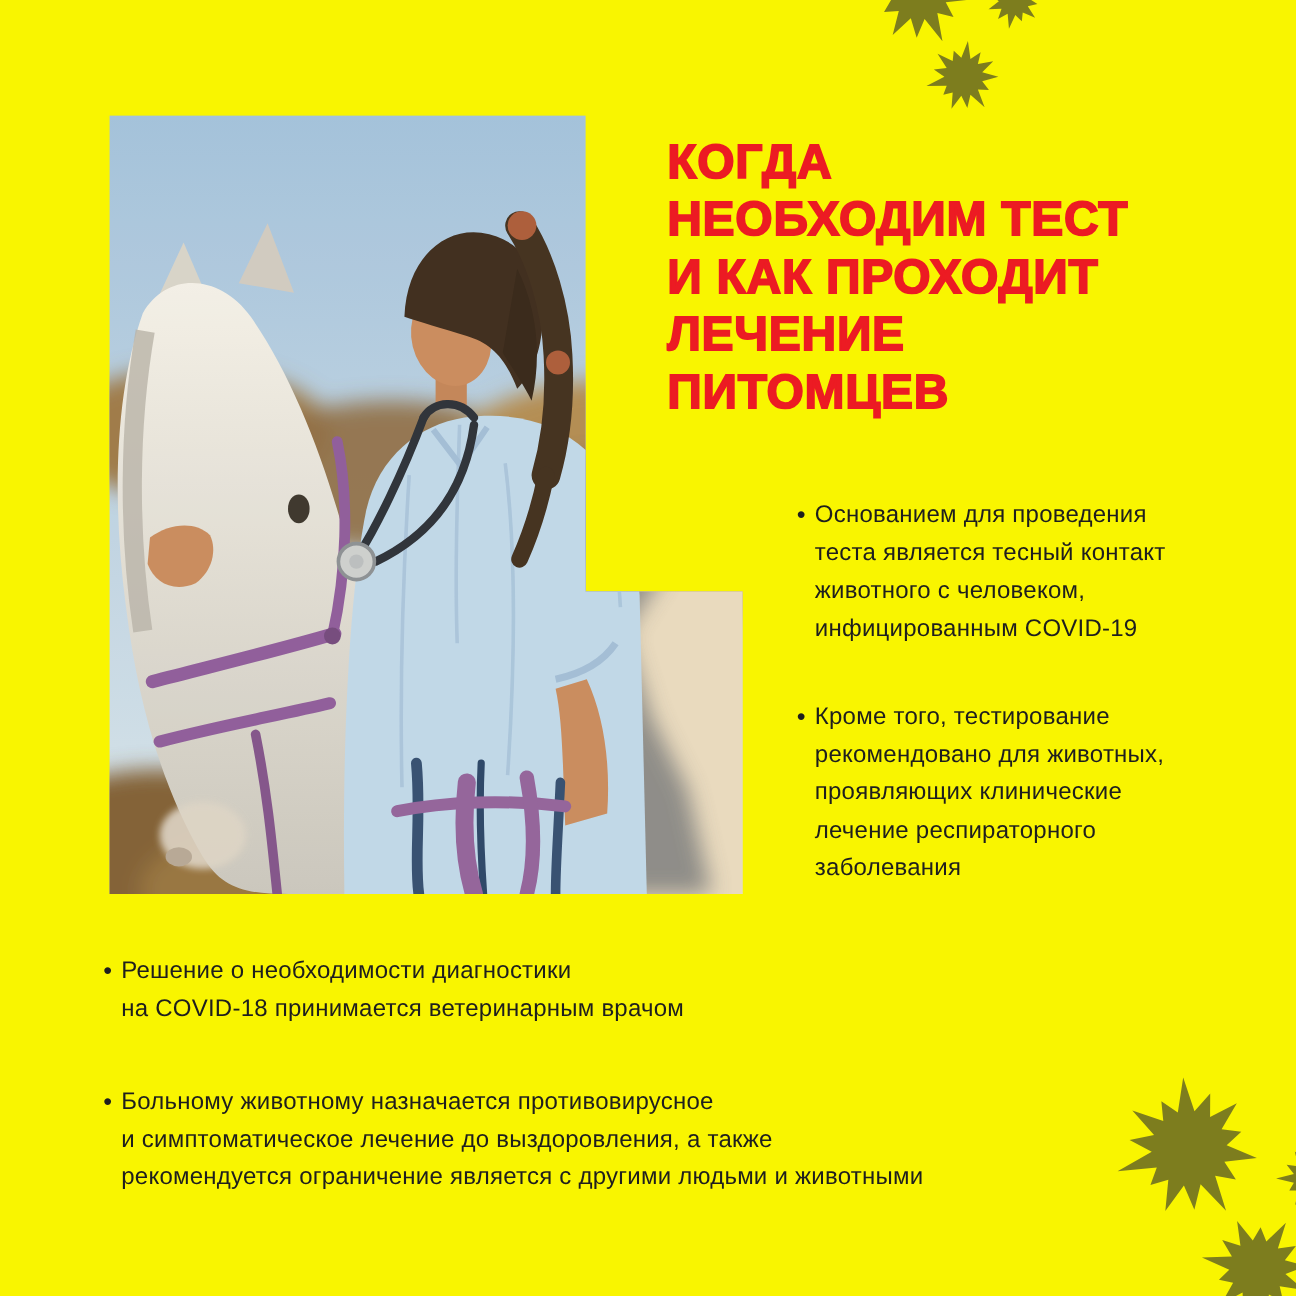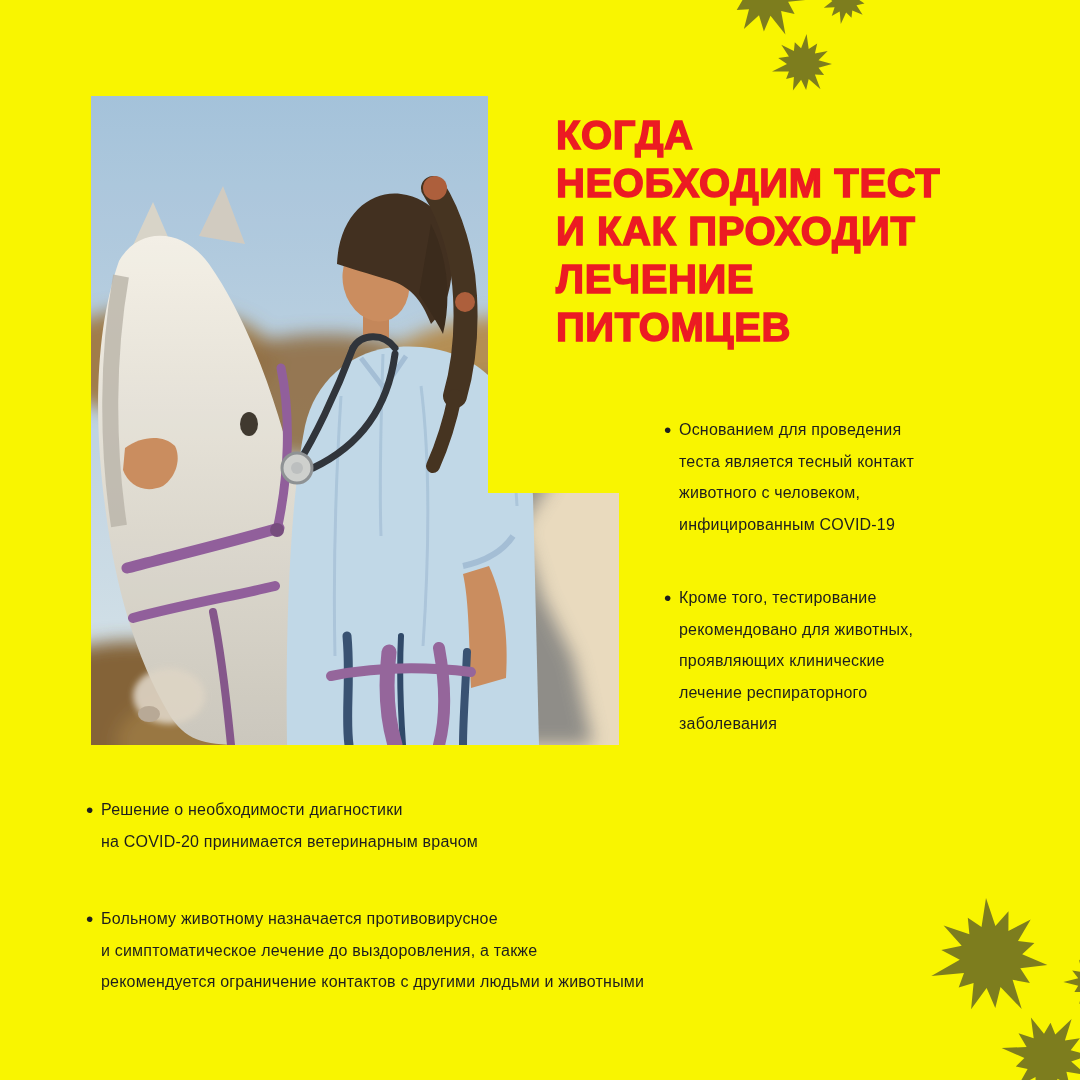--- a/index.html
+++ b/index.html
@@ -20,21 +20,21 @@
   .right-bullets{left:664px;top:414px;width:380px;}
   .bottom-bullets{left:86px;top:794px;width:930px;}
   .bullet{display:flex;align-items:flex-start;}
   .right-bullets .bullet + .bullet{margin-top:42px;}
   .bottom-bullets .bullet + .bullet{margin-top:46px;}
   .bullet-marker{
     flex:none;width:15px;font-size:21px;line-height:32px;
     color:var(--ink,#1E1E1E);
   }
   .bullet-text{
-    flex:1;font-size:16px;line-height:31.5px;letter-spacing:.2px;
+    flex:1;font-size:20px;line-height:31.5px;letter-spacing:.2px;
     white-space:pre-line;
   }
   .photo{
     position:absolute;left:91px;top:96px;width:528px;height:649px;
     clip-path:polygon(0 0,397px 0,397px 397px,528px 397px,528px 649px,0 649px);
   }
   .photo svg{display:block;width:528px;height:649px;}
   .decor{position:absolute;left:0;top:0;width:1080px;height:1080px;pointer-events:none;}
 </style>
 </head>
@@ -175,27 +175,27 @@
 проявляющих клинические
 лечение респираторного
 заболевания</span>
     </div>
   </div>
 
   <div class="bullets bottom-bullets">
     <div class="bullet">
       <span class="bullet-marker">•</span>
       <span class="bullet-text">Решение о необходимости диагностики
-на COVID-20 принимается ветеринарным врачом</span>
+на COVID-18 принимается ветеринарным врачом</span>
     </div>
     <div class="bullet">
       <span class="bullet-marker">•</span>
       <span class="bullet-text">Больному животному назначается противовирусное
 и симптоматическое лечение до выздоровления, а также
-рекомендуется ограничение контактов с другими людьми и животными</span>
+рекомендуется ограничение является с другими людьми и животными</span>
     </div>
   </div>
 
   <svg class="decor" viewBox="0 0 1080 1080">
     <g fill="#7D7D1E">
       <polygon class="star" points="809.3,-0.4 788.1,1.8 794.6,14.1 781.1,10.9 785.4,34.4 770.5,15.8 763.9,31.5 759.0,15.2 743.9,29.1 749.0,9.2 736.7,10.0 742.9,-0.6 717.7,-4.8 742.2,-12.2 730.6,-23.7 746.9,-22.8 738.6,-42.5 755.9,-30.0 759.4,-42.6 767.3,-32.2 779.3,-51.8 778.4,-28.8 792.6,-34.9 786.6,-20.7 806.2,-20.8 790.1,-9.6"></polygon>
       <polygon class="star" points="862.6,14.8 852.3,10.4 851.5,17.7 846.1,12.6 840.8,24.0 839.7,11.5 831.7,15.9 834.6,7.3 823.8,7.7 832.4,1.1 827.3,-3.1 833.5,-5.3 825.6,-16.3 837.7,-10.4 838.1,-19.0 843.9,-12.6 849.0,-22.7 850.3,-11.5 856.8,-14.1 855.4,-7.3 867.5,-8.2 857.6,-1.1 864.5,3.4 856.5,5.3"></polygon>
       <polygon class="star" points="832.0,64.0 818.5,67.8 824.1,75.1 814.9,74.6 820.5,89.3 808.7,78.9 806.1,89.9 801.1,79.8 792.9,90.6 793.9,77.1 786.1,79.0 788.9,71.4 772.0,71.6 787.0,64.0 778.2,57.9 788.9,56.6 781.3,44.8 793.9,50.9 794.8,42.3 801.1,48.2 806.6,34.1 808.7,49.1 817.2,43.5 814.9,53.4 827.7,51.1 818.5,60.2"></polygon>
       <polygon class="star" points="1047.4,964.9 1020.3,968.2 1029.9,982.9 1012.6,979.8 1021.7,1009.0 1000.5,986.9 995.3,1008.1 986.6,988.0 971.1,1009.2 973.6,983.1 958.7,987.6 964.0,972.9 931.3,976.1 959.8,959.7 941.3,950.0 961.7,945.8 943.6,925.4 969.4,934.2 967.8,917.7 981.5,927.1 986.0,897.9 995.4,926.0 1008.5,911.2 1008.4,930.9 1030.7,919.4 1018.0,941.1 1034.4,943.1 1022.2,954.3"></polygon>
       <polygon class="star" points="1087.0,1075.2 1066.4,1071.8 1069.4,1085.0 1057.4,1078.7 1055.6,1101.9 1046.3,1080.6 1036.0,1093.8 1035.5,1077.1 1017.8,1086.4 1027.6,1069.0 1015.8,1066.5 1024.4,1058.1 1001.6,1047.9 1026.6,1047.0 1018.5,1033.3 1033.7,1038.2 1030.9,1017.6 1044.0,1033.7 1050.5,1022.7 1055.3,1034.5 1071.6,1019.0 1064.9,1040.5 1079.9,1038.3 1070.7,1050.3 1089.2,1055.1 1071.2,1061.6"></polygon>

